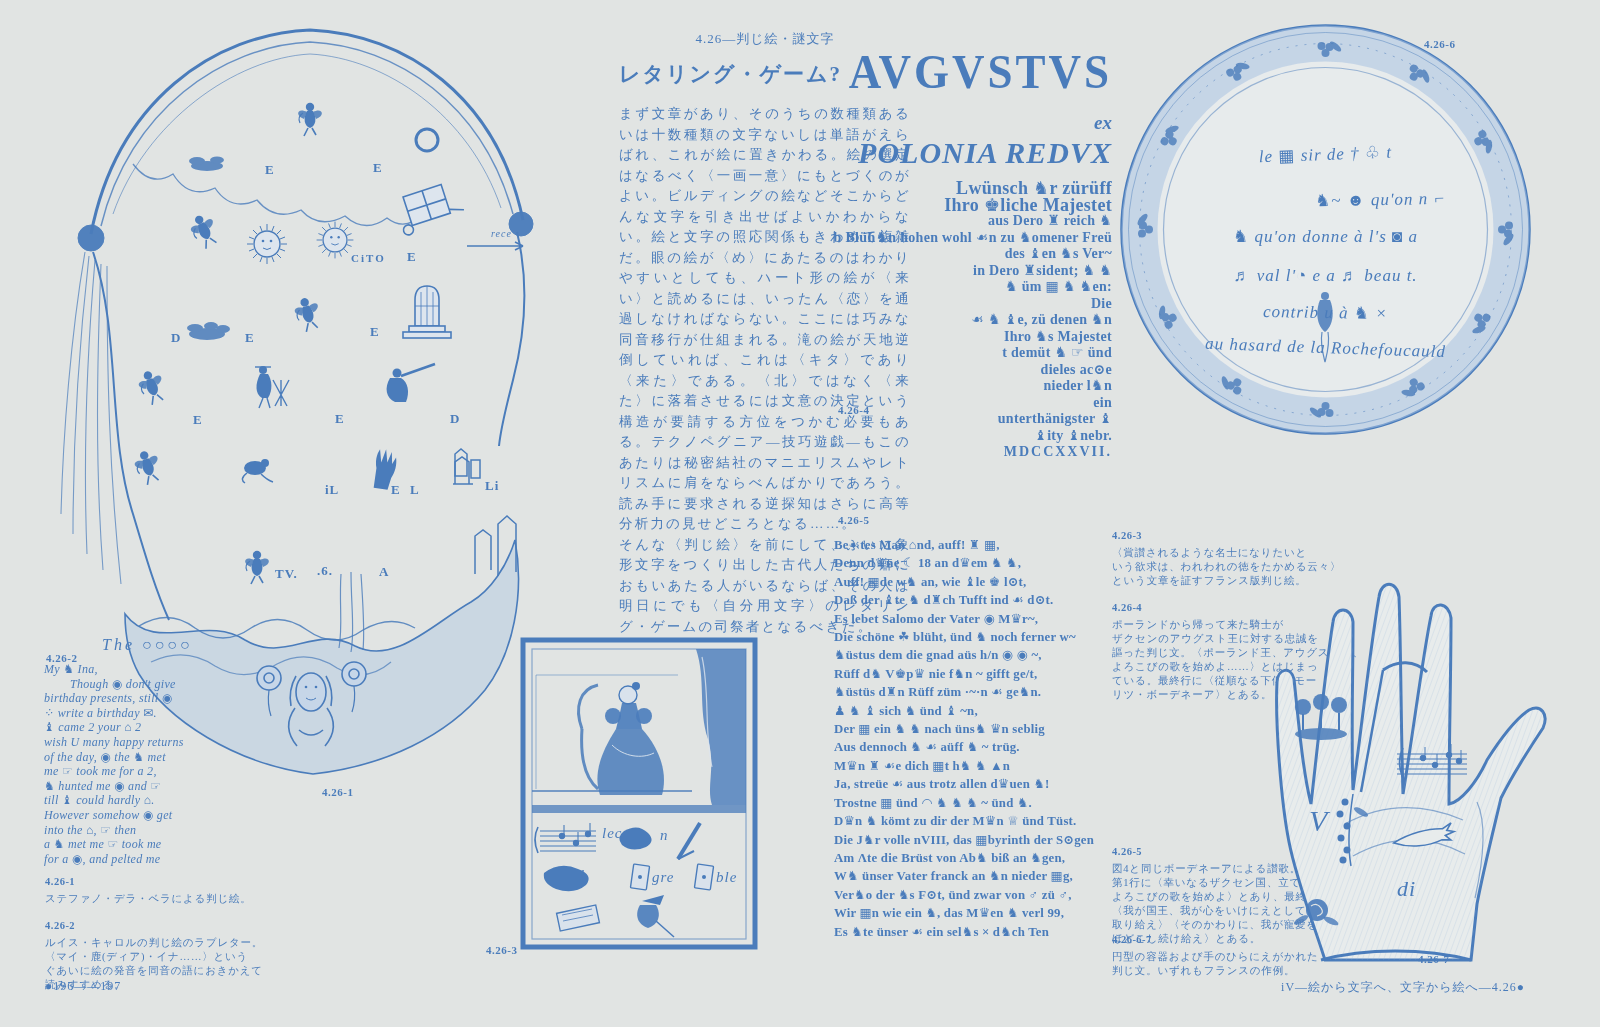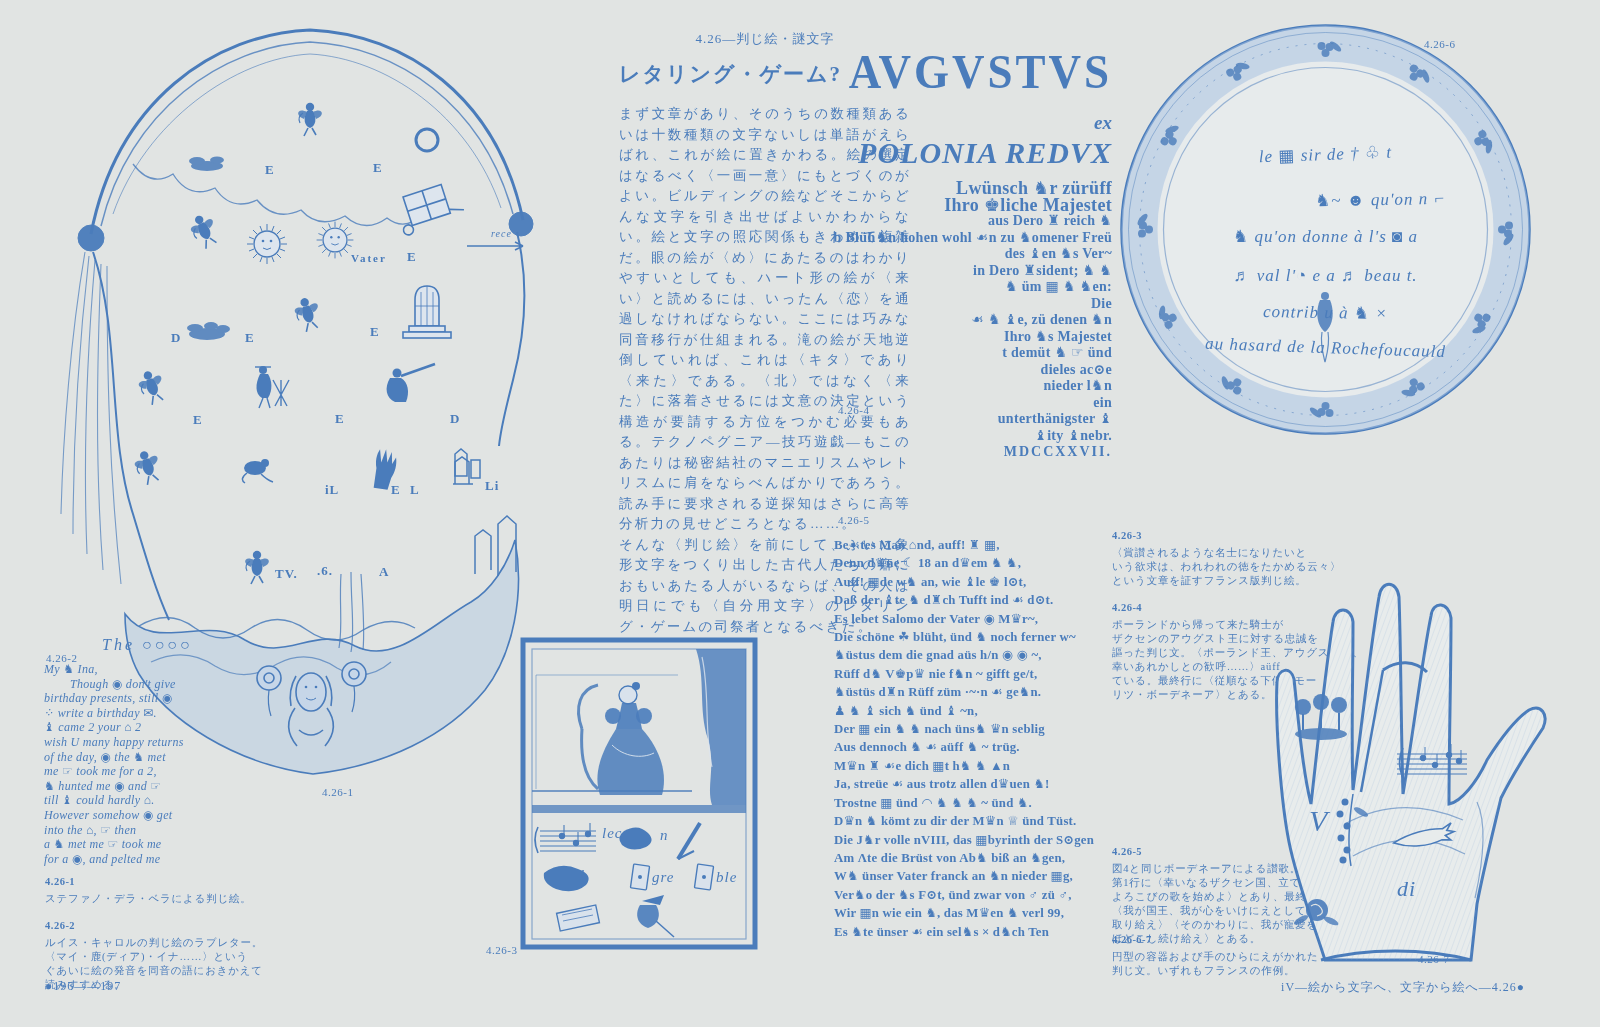--- a/index.html
+++ b/index.html
@@ -1,19 +1,19 @@
 <!DOCTYPE html>
 <html><head>
 <meta charset="utf-8">
 <style>
   html,body{margin:0;padding:0;background:#c8cccb;}
   .spread{position:relative;width:1600px;height:1027px;background:#e1e4e3;overflow:hidden;
           font-family:"Liberation Serif","DejaVu Serif","DejaVu Sans",serif;color:#4a7cbb;}
   .abs{position:absolute;}
-  .label{position:absolute;font-size:11px;font-weight:400;letter-spacing:.5px;color:#4a7cbb;}
+  .label{position:absolute;font-size:11px;font-weight:700;letter-spacing:.5px;color:#4a7cbb;}
   .spots{position:absolute;inset:0;pointer-events:none;}
   .spot{position:absolute;font-weight:700;font-size:13px;letter-spacing:1px;color:#4a7cbb;}
   .spot.it{font-style:italic;font-weight:400;}
   .spot.sc{font-size:11px;letter-spacing:2px;}
 
   
   .article{left:619px;top:30px;width:292px;}
   .kicker{font-size:13px;font-weight:400;letter-spacing:1px;margin-bottom:12px;text-align:center;}
   .title{font-size:21px;font-weight:700;letter-spacing:2px;margin-bottom:16px;}
   .body div{font-size:13.5px;line-height:20.5px;letter-spacing:2.2px;text-align:justify;}
@@ -193,21 +193,21 @@
       </g>
 
       <g stroke="#4a7cbb" stroke-width="1.5" fill="none">
         <path d="M400,462 l0,-22 l6,-5 l6,5 l0,22 Z"></path>
           <rect x="416" y="446" width="9" height="18"></rect>
       </g>
     </svg>
     <div class="spots">
         <span class="spot" style="left: 210px; top: 148px;">E</span>
         <span class="spot" style="left: 318px; top: 146px;">E</span>
-        <span class="spot sc" style="left: 296px; top: 238px;">Vater</span>
+        <span class="spot sc" style="left: 296px; top: 238px;">CiTO</span>
         <span class="spot" style="left: 352px; top: 235px;">E</span>
         <span class="spot it" style="left: 436px; top: 214px; font-size: 10px;">rece</span>
         <span class="spot" style="left: 116px; top: 316px;">D</span>
         <span class="spot" style="left: 190px; top: 316px;">E</span>
         <span class="spot" style="left: 315px; top: 310px;">E</span>
         <span class="spot" style="left: 138px; top: 398px;">E</span>
         <span class="spot" style="left: 280px; top: 397px;">E</span>
         <span class="spot" style="left: 395px; top: 397px;">D</span>
         <span class="spot" style="left: 270px; top: 468px;">iL</span>
         <span class="spot" style="left: 336px; top: 468px;">E</span>
@@ -483,21 +483,21 @@
         <div>〈賞讃されるような名士になりたいと</div>
         <div>いう欲求は、われわれの徳をたかめる云々〉</div>
         <div>という文章を証すフランス版判じ絵。</div>
       </div>
     <div class="gap"></div>
     <div class="cap-id">4.26-4</div>
     <div>
         <div>ポーランドから帰って来た騎士が</div>
         <div>ザクセンのアウグスト王に対する忠誠を</div>
         <div>謳った判じ文。〈ポーランド王、アウグストス、</div>
-        <div>幸いあれかしとの歓呼……〉aüff</div>
+        <div>よろこびの歌を始めよ……〉とはじまっ</div>
         <div>ている。最終行に〈従順なる下僕、モー</div>
         <div>リツ・ボーデネーア〉とある。</div>
       </div>
   </div>
   <div class="cap" style="left:1112px;top:846px;width:252px;">
     <div class="cap-id">4.26-5</div>
     <div>
         <div>図4と同じボーデネーアによる讃歌。</div>
         <div>第1行に〈幸いなるザクセン国、立て！</div>
         <div>よろこびの歌を始めよ〉とあり、最終2行に</div>

